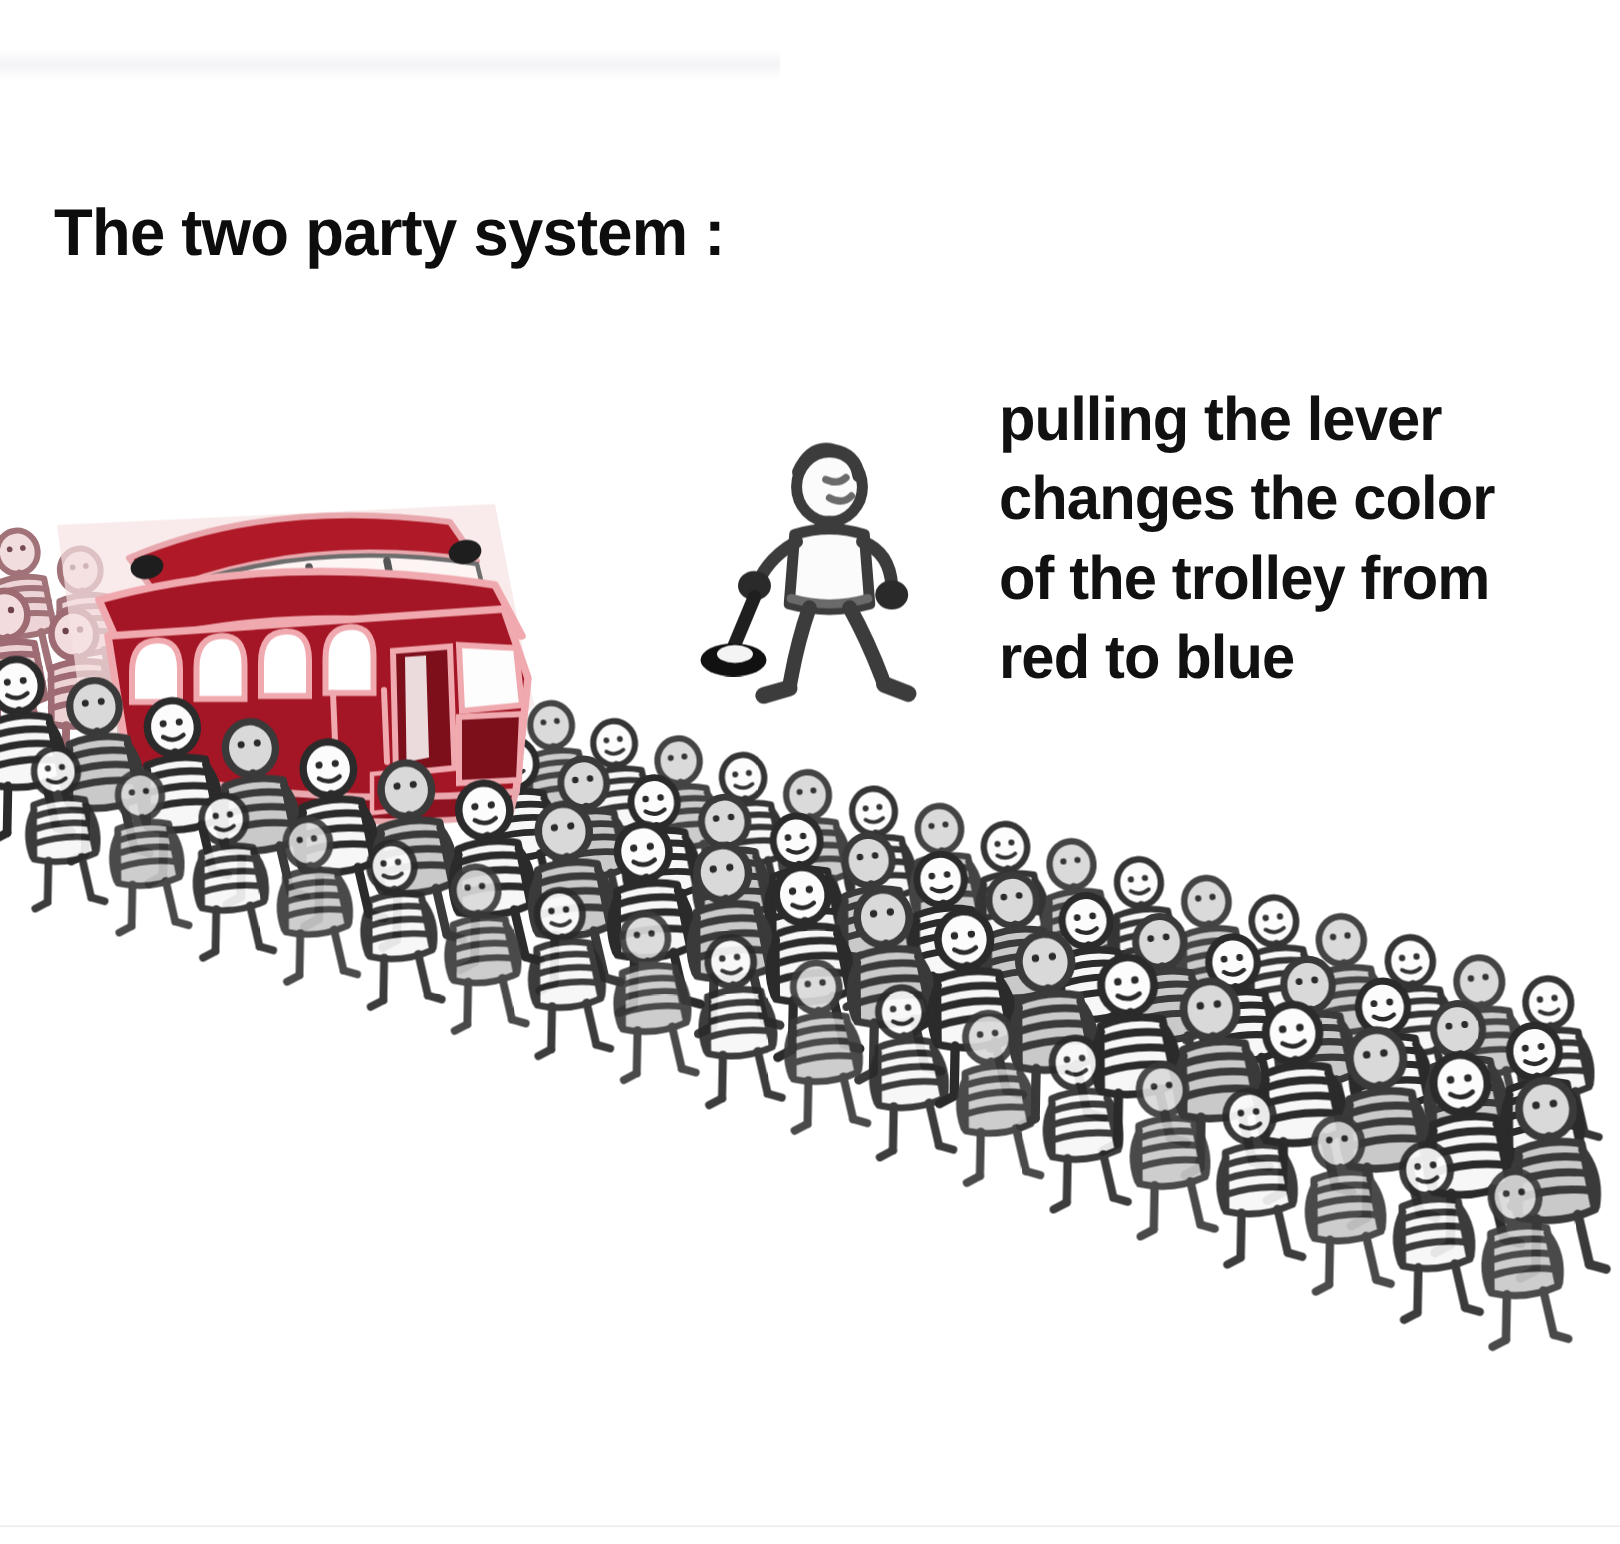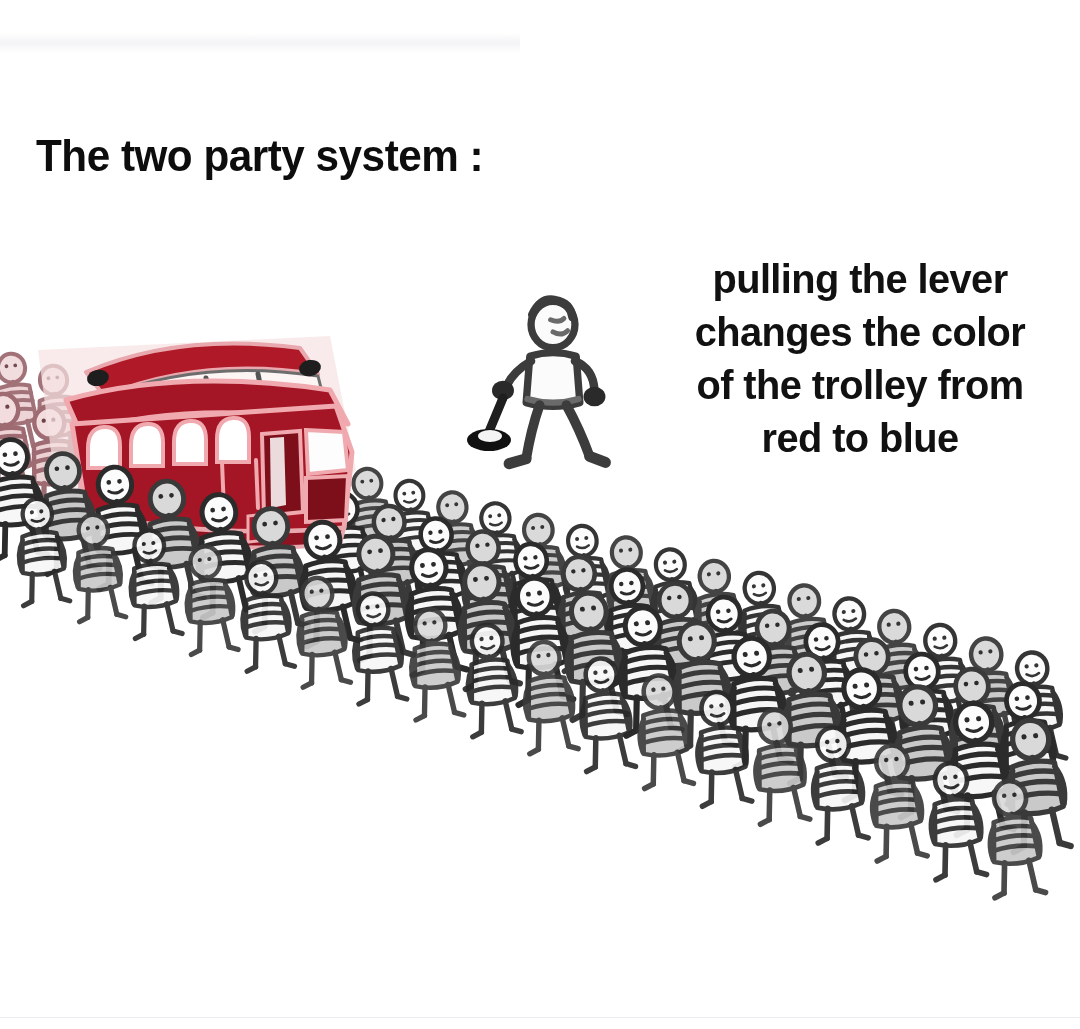--- a/index.html
+++ b/index.html
@@ -10,21 +10,20 @@
   }
   body {
     font-family: "Liberation Sans", sans-serif;
   }
   #meme {
     position: relative;
     width: 1080px;
     height: 1029px;
     background: #ffffff;
     overflow: hidden;
-    text-align: center;
   }
   
   .seam-top {
     position: absolute;
     left: 0;
     top: 33px;
     width: 520px;
     height: 20px;
     background: linear-gradient(to bottom, rgba(246,246,248,0), rgba(243,243,246,0.95), rgba(246,246,248,0));
   }

